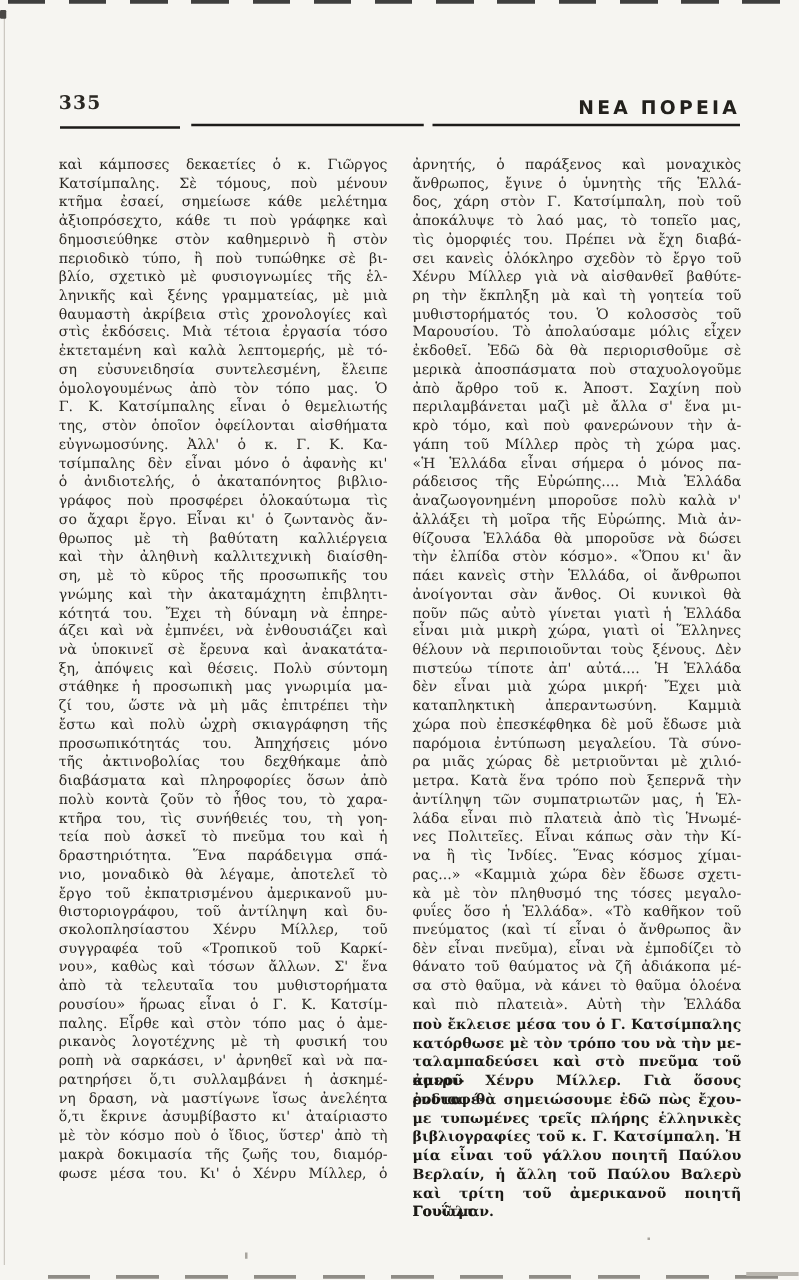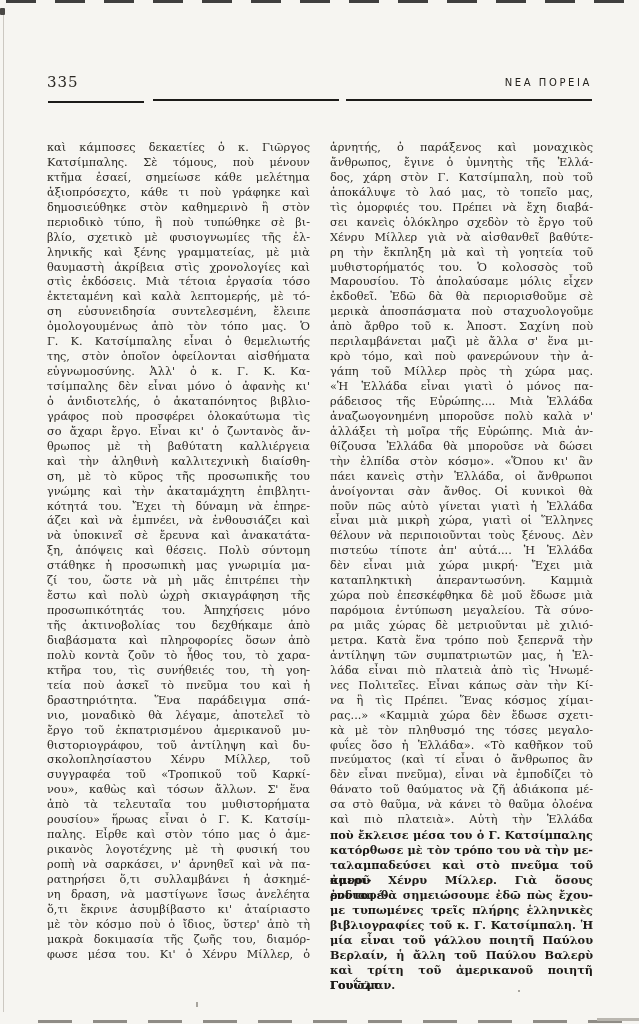--- a/index.html
+++ b/index.html
@@ -28,35 +28,35 @@
     position:absolute;left:3px;top:10px;width:1px;height:1002px;background:#ccc8c1;
   }
   .corner-mark{
     position:absolute;left:0;top:8px;width:5px;height:7px;background:#4a4845;border-radius:1px;
   }
   .speck{position:absolute;width:2px;height:5px;background:#a7a49d;}
 
   
   .page-number{
     position:absolute;left:47px;top:73px;
-    font-size:15px;font-weight:400;color:#2b2823;letter-spacing:1px;
+    font-size:15px;font-weight:700;color:#2b2823;letter-spacing:1px;
   }
   .journal-title{
     position:absolute;right:47px;top:77px;
     font-family:"DejaVu Sans", sans-serif;
-    font-size:10px;font-weight:normal;color:#23211d;letter-spacing:2.6px;
+    font-size:15px;font-weight:bold;color:#23211d;letter-spacing:2.6px;
   }
   .rule{position:absolute;height:2px;background:#1c1b19;}
   .rule.r1{left:48px;top:101px;width:96px;}
   .rule.r2{left:153px;top:99px;width:186px;}
   .rule.r3{left:346px;top:99px;width:246px;}
 
   
   .column{
-    position:absolute;top:125px;width:263px;color:#2b2823;margin-top:16px;
+    position:absolute;top:125px;width:263px;color:#2b2823;
   }
   .column.left{left:47px;}
   .column.right{left:330px;}
   .line{
     height:14.95px;line-height:14.95px;font-size:11.3px;
     text-align:justify;text-align-last:justify;
     overflow:visible;white-space:normal;
   }
   .line.bold{font-weight:bold;color:#1c1a16;}
   .line.short{text-align-last:left;}
@@ -148,42 +148,42 @@
       <div class="line">Χένρυ Μίλλερ γιὰ νὰ αἰσθανθεῖ βαθύτε-</div>
       <div class="line">ρη τὴν ἔκπληξη μὰ καὶ τὴ γοητεία τοῦ</div>
       <div class="line">μυθιστορήματός του. Ὁ κολοσσὸς τοῦ</div>
       <div class="line">Μαρουσίου. Τὸ ἀπολαύσαμε μόλις εἶχεν</div>
       <div class="line">ἐκδοθεῖ. Ἐδῶ δὰ θὰ περιορισθοῦμε σὲ</div>
       <div class="line">μερικὰ ἀποσπάσματα ποὺ σταχυολογοῦμε</div>
       <div class="line">ἀπὸ ἄρθρο τοῦ κ. Ἀποστ. Σαχίνη ποὺ</div>
       <div class="line">περιλαμβάνεται μαζὶ μὲ ἄλλα σ' ἕνα μι-</div>
       <div class="line">κρὸ τόμο, καὶ ποὺ φανερώνουν τὴν ἀ-</div>
       <div class="line">γάπη τοῦ Μίλλερ πρὸς τὴ χώρα μας.</div>
-      <div class="line">«Ἡ Ἑλλάδα εἶναι γιατὶ ὁ μόνος πα-</div>
+      <div class="line">«Ἡ Ἑλλάδα εἶναι σήμερα ὁ μόνος πα-</div>
       <div class="line">ράδεισος τῆς Εὐρώπης.... Μιὰ Ἑλλάδα</div>
       <div class="line">ἀναζωογονημένη μποροῦσε πολὺ καλὰ ν'</div>
       <div class="line">ἀλλάξει τὴ μοῖρα τῆς Εὐρώπης. Μιὰ ἀν-</div>
       <div class="line">θίζουσα Ἑλλάδα θὰ μποροῦσε νὰ δώσει</div>
       <div class="line">τὴν ἐλπίδα στὸν κόσμο». «Ὅπου κι' ἂν</div>
       <div class="line">πάει κανεὶς στὴν Ἑλλάδα, οἱ ἄνθρωποι</div>
       <div class="line">ἀνοίγονται σὰν ἄνθος. Οἱ κυνικοὶ θὰ</div>
       <div class="line">ποῦν πῶς αὐτὸ γίνεται γιατὶ ἡ Ἑλλάδα</div>
       <div class="line">εἶναι μιὰ μικρὴ χώρα, γιατὶ οἱ Ἕλληνες</div>
       <div class="line">θέλουν νὰ περιποιοῦνται τοὺς ξένους. Δὲν</div>
       <div class="line">πιστεύω τίποτε ἀπ' αὐτά.... Ἡ Ἑλλάδα</div>
       <div class="line">δὲν εἶναι μιὰ χώρα μικρή· Ἔχει μιὰ</div>
       <div class="line">καταπληκτικὴ ἀπεραντωσύνη. Καμμιὰ</div>
       <div class="line">χώρα ποὺ ἐπεσκέφθηκα δὲ μοῦ ἔδωσε μιὰ</div>
       <div class="line">παρόμοια ἐντύπωση μεγαλείου. Τὰ σύνο-</div>
       <div class="line">ρα μιᾶς χώρας δὲ μετριοῦνται μὲ χιλιό-</div>
       <div class="line">μετρα. Κατὰ ἕνα τρόπο ποὺ ξεπερνᾶ τὴν</div>
       <div class="line">ἀντίληψη τῶν συμπατριωτῶν μας, ἡ Ἑλ-</div>
       <div class="line">λάδα εἶναι πιὸ πλατειὰ ἀπὸ τὶς Ἡνωμέ-</div>
       <div class="line">νες Πολιτεῖες. Εἶναι κάπως σὰν τὴν Κί-</div>
-      <div class="line">να ἢ τὶς Πρέπει. Ἕνας κόσμος χίμαι-</div>
+      <div class="line">να ἢ τὶς Ἰνδίες. Ἕνας κόσμος χίμαι-</div>
       <div class="line">ρας...» «Καμμιὰ χώρα δὲν ἔδωσε σχετι-</div>
       <div class="line">κὰ μὲ τὸν πληθυσμό της τόσες μεγαλο-</div>
       <div class="line">φυΐες ὅσο ἡ Ἑλλάδα». «Τὸ καθῆκον τοῦ</div>
       <div class="line">πνεύματος (καὶ τί εἶναι ὁ ἄνθρωπος ἂν</div>
       <div class="line">δὲν εἶναι πνεῦμα), εἶναι νὰ ἐμποδίζει τὸ</div>
       <div class="line">θάνατο τοῦ θαύματος νὰ ζῆ ἀδιάκοπα μέ-</div>
       <div class="line">σα στὸ θαῦμα, νὰ κάνει τὸ θαῦμα ὁλοένα</div>
       <div class="line">καὶ πιὸ πλατειὰ». Αὐτὴ τὴν Ἑλλάδα</div>
       <div class="line bold">ποὺ ἔκλεισε μέσα του ὁ Γ. Κατσίμπαλης</div>
       <div class="line bold">κατόρθωσε μὲ τὸν τρόπο του νὰ τὴν με-</div>

